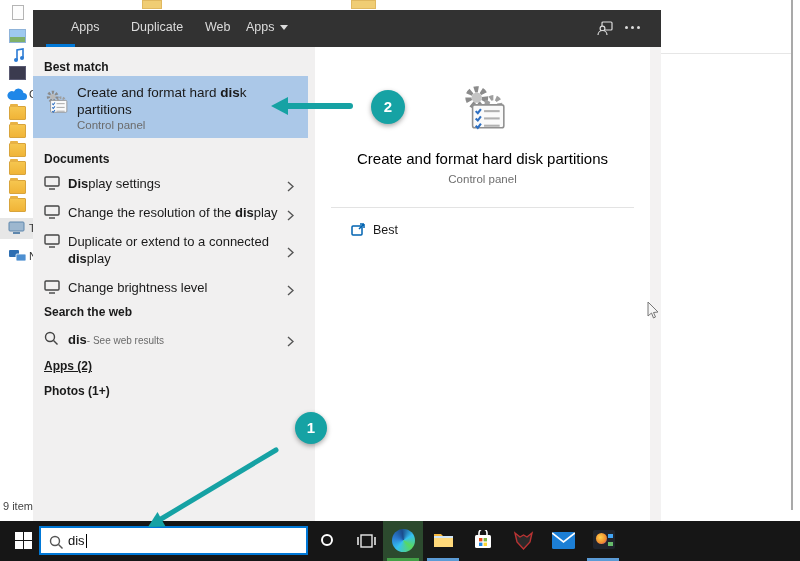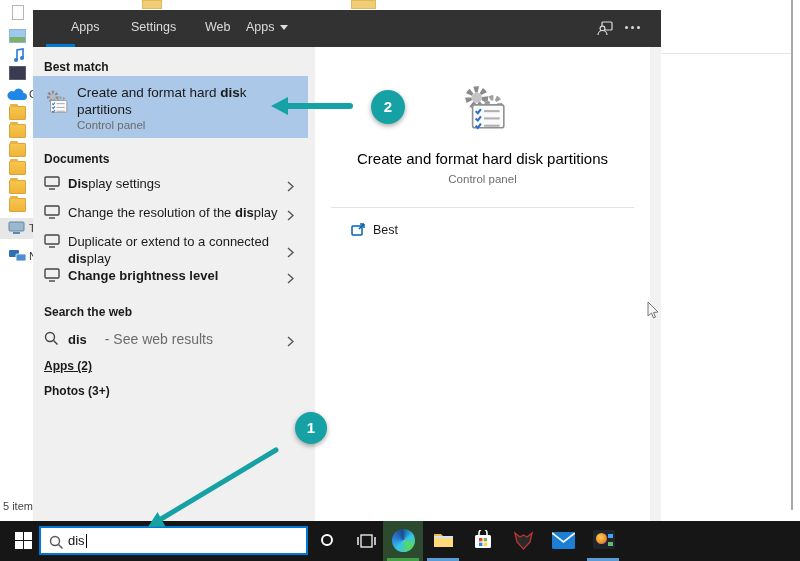--- a/index.html
+++ b/index.html
@@ -73,21 +73,21 @@
 </style>
 </head>
 <body>
 
 <div id="page">
 
   <div class="bg-sliver" style="left:142px;width:20px;"></div>
   <div class="bg-sliver" style="left:351px;width:25px;"></div>
   <div class="bg-vline"></div>
   <div class="bg-hline"></div>
-  <div class="status-text">5 item</div>
+  <div class="status-text">9 item</div>
 
   <div class="nav-hl"></div>
   <div class="mini" style="top:5px;background:#fdfdfd;border:1px solid #b5b5b5;width:12px;height:15px;left:12px;"></div>
   <div class="mini" style="top:29px;background:linear-gradient(#9ec9ef 55%,#7fb069 55%);border:1px solid #8fb3d9;"></div>
   <div class="mini" style="top:48px;left:13px;width:10px;height:15px;">
     <svg width="12" height="15" viewBox="0 0 12 15">
         <path d="M4 12 V2 L10 1 V10" stroke="#2b7bd4" stroke-width="1.6" fill="none"></path>
         <circle cx="3" cy="12" r="2" fill="#2b7bd4"></circle>
         <circle cx="9" cy="10" r="2" fill="#2b7bd4"></circle>
       </svg>
@@ -118,21 +118,21 @@
         <rect x="8" y="5" width="10" height="7" rx="1" fill="#4d8fd1" stroke="#fff" stroke-width="0.8"></rect>
       </svg>
   </div>
   <span class="mini-label" style="top:250px;">N</span>
 
   <div class="menu">
 
     <div class="menu-header">
       <span class="tab active" style="left:21px;">All</span>
       <span class="tab" style="left:38px;">Apps</span>
-      <span class="tab" style="left:98px;">Settings</span>
+      <span class="tab" style="left:98px;">Duplicate</span>
       <span class="tab" style="left:172px;">Web</span>
       <span class="tab" style="left:213px;"><span>Apps</span><i class="caret-down"></i></span>
       <div class="tab-underline"></div>
       <span style="position:absolute; right:48px; top:11px;">
         <svg width="16" height="15" viewBox="0 0 16 15">
             <rect x="5" y="1" width="10" height="8" rx="1" fill="none" stroke="#dcdcdc" stroke-width="1.2"></rect>
             <circle cx="5.5" cy="7.5" r="2.4" fill="#323232" stroke="#dcdcdc" stroke-width="1.2"></circle>
             <path d="M1 14 a4.5 4.5 0 0 1 9 0" fill="#323232" stroke="#dcdcdc" stroke-width="1.2"></path>
           </svg>
       </span>
@@ -185,45 +185,45 @@
       <div class="s-row" style="top:186px;height:40px;">
         <span class="icon16"><svg width="16" height="14" viewBox="0 0 16 14">
               <rect x="1" y="1" width="14" height="9" rx="1" fill="none" stroke="#444" stroke-width="1.4"></rect>
               <line x1="5" y1="13" x2="11" y2="13" stroke="#444" stroke-width="1.4"></line>
             </svg></span>
         <div class="txt row-text"><span>Duplicate or extend to a connected </span><b>dis</b><span>play</span></div>
         <span class="chev" style="top:11px;"><svg width="7" height="11" viewBox="0 0 7 11">
               <polyline points="1,1 6,5.5 1,10" fill="none" stroke="#555" stroke-width="1.4"></polyline>
             </svg></span>
       </div>
-      <div class="s-row" style="top:220px;height:25px;font-weight:bold;">
+      <div class="s-row" style="top:232px;height:25px;">
         <span class="icon16"><svg width="16" height="14" viewBox="0 0 16 14">
               <rect x="1" y="1" width="14" height="9" rx="1" fill="none" stroke="#444" stroke-width="1.4"></rect>
               <line x1="5" y1="13" x2="11" y2="13" stroke="#444" stroke-width="1.4"></line>
             </svg></span>
         <div class="txt row-text"><span>Change brightness level</span><b></b><span></span></div>
         <span class="chev"><svg width="7" height="11" viewBox="0 0 7 11">
               <polyline points="1,1 6,5.5 1,10" fill="none" stroke="#555" stroke-width="1.4"></polyline>
             </svg></span>
       </div>
 
       <div class="section-label" style="top:258px;">Search the web</div>
       <div class="s-row" style="top:283px;height:25px;">
         <span class="icon16"><svg width="15" height="15" viewBox="0 0 15 15">
               <circle cx="6" cy="6" r="4.5" fill="none" stroke="#444" stroke-width="1.4"></circle>
               <line x1="9.5" y1="9.5" x2="13.5" y2="13.5" stroke="#444" stroke-width="1.4"></line>
             </svg></span>
-        <div class="txt"><span class="row-text" style="font-weight:bold;">dis</span><span class="sub-gray" style="font-size:14px;margin-left:18px;">- See web results</span></div>
+        <div class="txt"><span class="row-text" style="font-weight:bold;">dis</span><span class="sub-gray" style="font-size:10px;margin-left:0;">- See web results</span></div>
         <span class="chev"><svg width="7" height="11" viewBox="0 0 7 11">
               <polyline points="1,1 6,5.5 1,10" fill="none" stroke="#555" stroke-width="1.4"></polyline>
             </svg></span>
       </div>
 
       <div class="section-label" style="top:312px;text-decoration:underline;">Apps (2)</div>
-      <div class="section-label" style="top:337px;">Photos (3+)</div>
+      <div class="section-label" style="top:337px;">Photos (1+)</div>
     </div>
 
     <div class="gap-strip"></div>
 
     <div class="right-pane">
       <span style="position:absolute;left:143px;top:36px;">
         <svg width="50" height="50" viewBox="0 0 48 48">
           <circle cx="18" cy="14" r="8" fill="none" stroke="#8b8b8b" stroke-width="6" stroke-dasharray="4 3"></circle>
           <circle cx="18" cy="14" r="5" fill="#c4c4c4"></circle>
           <circle cx="34" cy="20" r="6" fill="none" stroke="#9e9e9e" stroke-width="5" stroke-dasharray="3.5 2.5"></circle>

